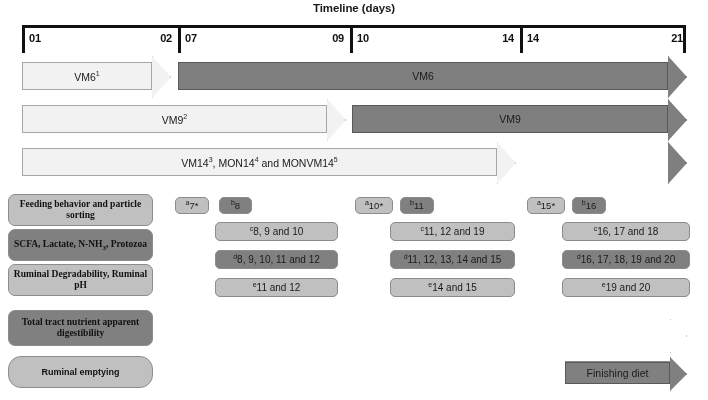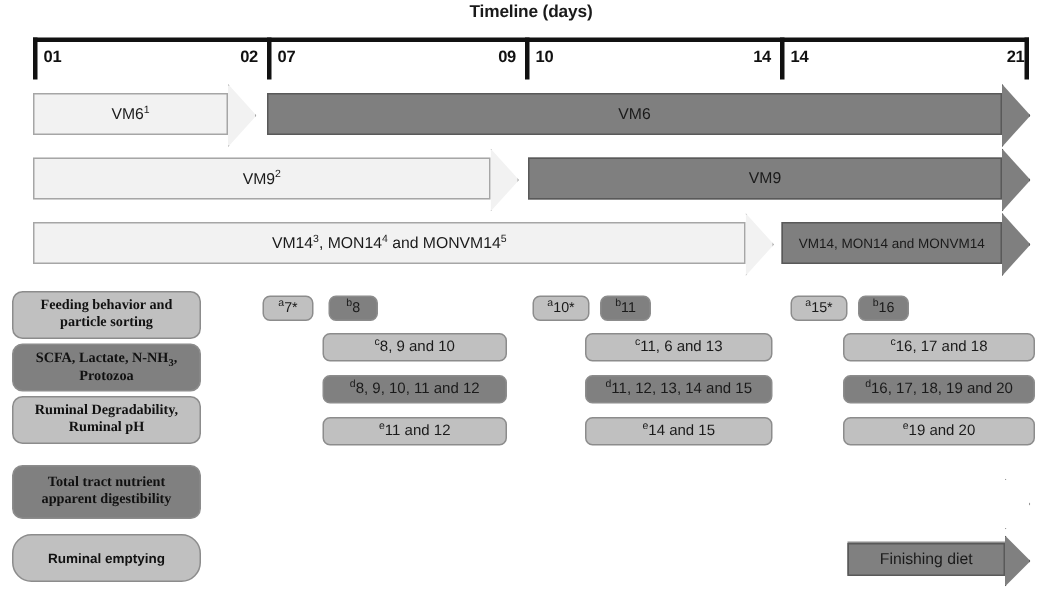--- a/index.html
+++ b/index.html
@@ -51,21 +51,21 @@
     background:#7f7f7f;border:1px solid #595959;border-left:none;
     clip-path:polygon(0 0,0 100%,100% 50%);
     -webkit-clip-path:polygon(0 0,0 100%,100% 50%);
   }
   .ahead.light:after,.ahead.dark:after{content:"";}
   sup{font-size:7px;vertical-align:super;}
   sub{font-size:7px;vertical-align:sub;}
 
   
   .mlabel{
-    position:absolute;left:8px;width:126px;
+    position:absolute;left:8px;width:145px;
     border-radius:7px;border:1px solid #8c8c8c;
     display:flex;align-items:center;justify-content:center;
     text-align:center;
     font-family:"Liberation Serif", serif;
     font-weight:bold;font-size:9.5px;line-height:1.15;
     color:#111;box-sizing:border-box;padding:2px 4px;
   }
   .mlabel.light{background:#c0c0c0;}
   .mlabel.dark{background:#808080;}
   .mlabel.sans{font-family:"Liberation Sans", sans-serif;font-size:9px;border-radius:13px;}
@@ -150,23 +150,20 @@
   </div>
   <div class="ahead dark" style="left:668px;top:99px;"></div>
 
   <div class="arrow light" style="left:22px;top:148px;width:475px;">
     <span class="lbl">
       <span>VM14</span><sup>3</sup><span>, MON14</span><sup>4</sup><span> and MONVM14</span><sup>5</sup>
     </span>
   </div>
   <div class="ahead light" style="left:497px;top:142px;"></div>
 
-  <div class="arrow dark" style="left:521px;top:148px;width:147px;">
-    <span class="lbl" style="font-size:9px;">VM14, MON14 and MONVM14</span>
-  </div>
   <div class="ahead dark" style="left:668px;top:142px;"></div>
 
   <div class="mlabel light" style="top:194px;height:32px;">Feeding behavior and particle sorting</div>
 
   <div class="mlabel dark" style="top:229px;height:32px;">
     <span>
       <span>SCFA, Lactate, N-NH</span><sub>3</sub><span>, Protozoa</span>
     </span>
   </div>
 
@@ -192,21 +189,21 @@
     <span><sup>e</sup><span>11 and 12</span></span>
   </div>
 
   <div class="pill light tiny" style="left:355px;top:197px;width:38px;">
     <span><sup>a</sup><span>10*</span></span>
   </div>
   <div class="pill dark tiny" style="left:400px;top:197px;width:34px;">
     <span><sup>b</sup><span>11</span></span>
   </div>
   <div class="pill light" style="left:390px;top:222px;width:125px;">
-    <span><sup>c</sup><span>11, 6 and 13</span></span>
+    <span><sup>c</sup><span>11, 12 and 19</span></span>
   </div>
   <div class="pill dark" style="left:390px;top:250px;width:125px;">
     <span><sup>d</sup><span>11, 12, 13, 14 and 15</span></span>
   </div>
   <div class="pill light" style="left:390px;top:278px;width:125px;">
     <span><sup>e</sup><span>14 and 15</span></span>
   </div>
 
   <div class="pill light tiny" style="left:527px;top:197px;width:38px;">
     <span><sup>a</sup><span>15*</span></span>

